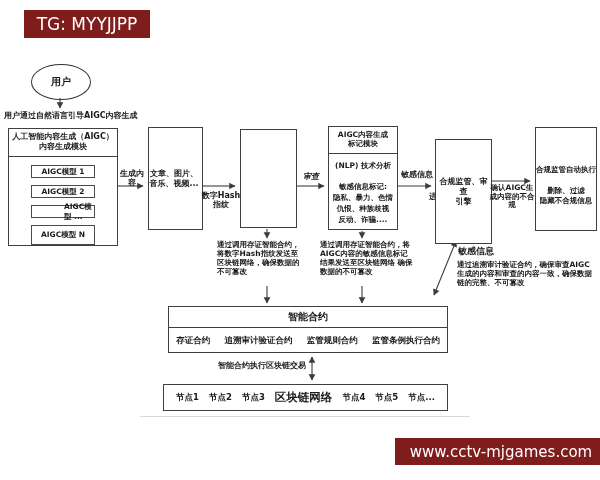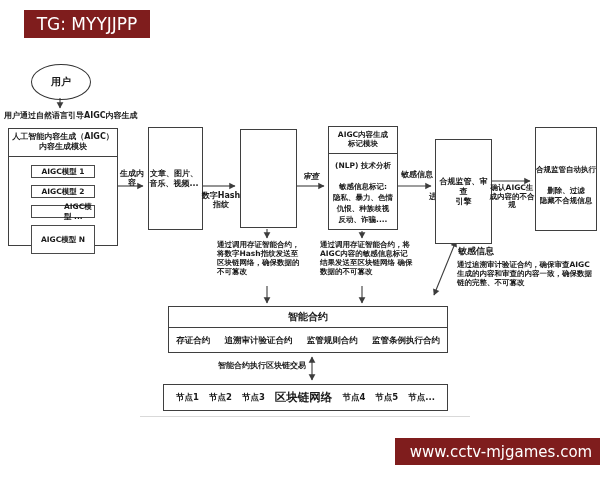--- a/index.html
+++ b/index.html
@@ -49,21 +49,21 @@
 
 <div class="box" style="left:8px;top:128px;width:110px;height:118px;">
   <div class="ttl" style="font-size:8px;padding-top:3px;height:24px;border-bottom:1px solid #3f3f3f;">
     <div>人工智能内容生成（AIGC）</div>
     <div>内容生成模块</div>
   </div>
   <div style="display:flex;flex-direction:column;align-items:center;gap:7px;padding-top:8px;">
     <div class="box" style="position:static;width:64px;height:13px;border-color:#4a4a4a;display:flex;align-items:center;justify-content:center;font-weight:700;font-size:7.5px;">AIGC模型 1</div>
     <div class="box" style="position:static;width:64px;height:13px;border-color:#4a4a4a;display:flex;align-items:center;justify-content:center;font-weight:700;font-size:7.5px;">AIGC模型 2</div>
     <div class="box" style="position:static;width:64px;height:13px;border-color:#4a4a4a;display:flex;align-items:center;justify-content:center;font-weight:700;font-size:7.5px;padding-left:32px;">AIGC模型 ...</div>
-    <div class="box" style="position:static;width:64px;height:29px;border-color:#4a4a4a;display:flex;align-items:center;justify-content:center;font-weight:700;font-size:7.5px;">AIGC模型 N</div>
+    <div class="box" style="position:static;width:64px;height:20px;border-color:#4a4a4a;display:flex;align-items:center;justify-content:center;font-weight:700;font-size:7.5px;">AIGC模型 N</div>
   </div>
 </div>
 
 <div class="lbl" style="left:117px;top:169px;width:30px;">生成内容</div>
 
 <div class="box" style="left:148px;top:127px;width:55px;height:103px;display:flex;align-items:center;justify-content:flex-start;">
   <div class="ttl" style="font-size:8px;width:50px;">文章、图片、音乐、视频...</div>
 </div>
 
 <div class="lbl" style="left:201px;top:191px;width:40px;">数字Hash指纹</div>

